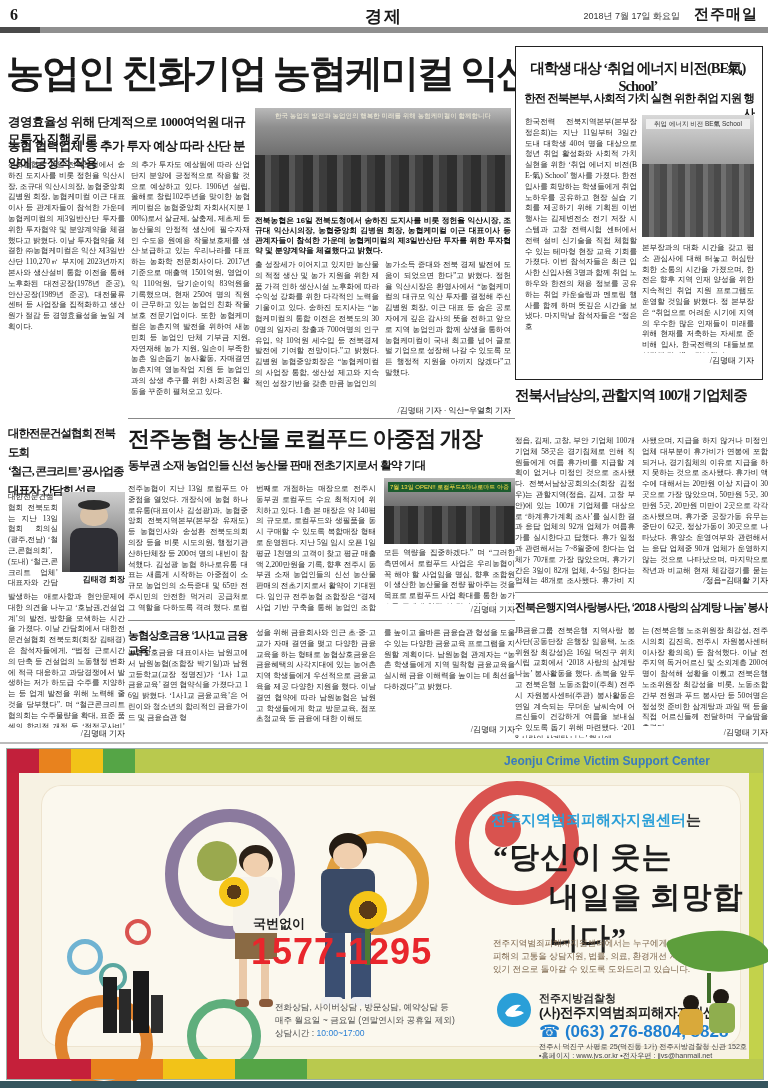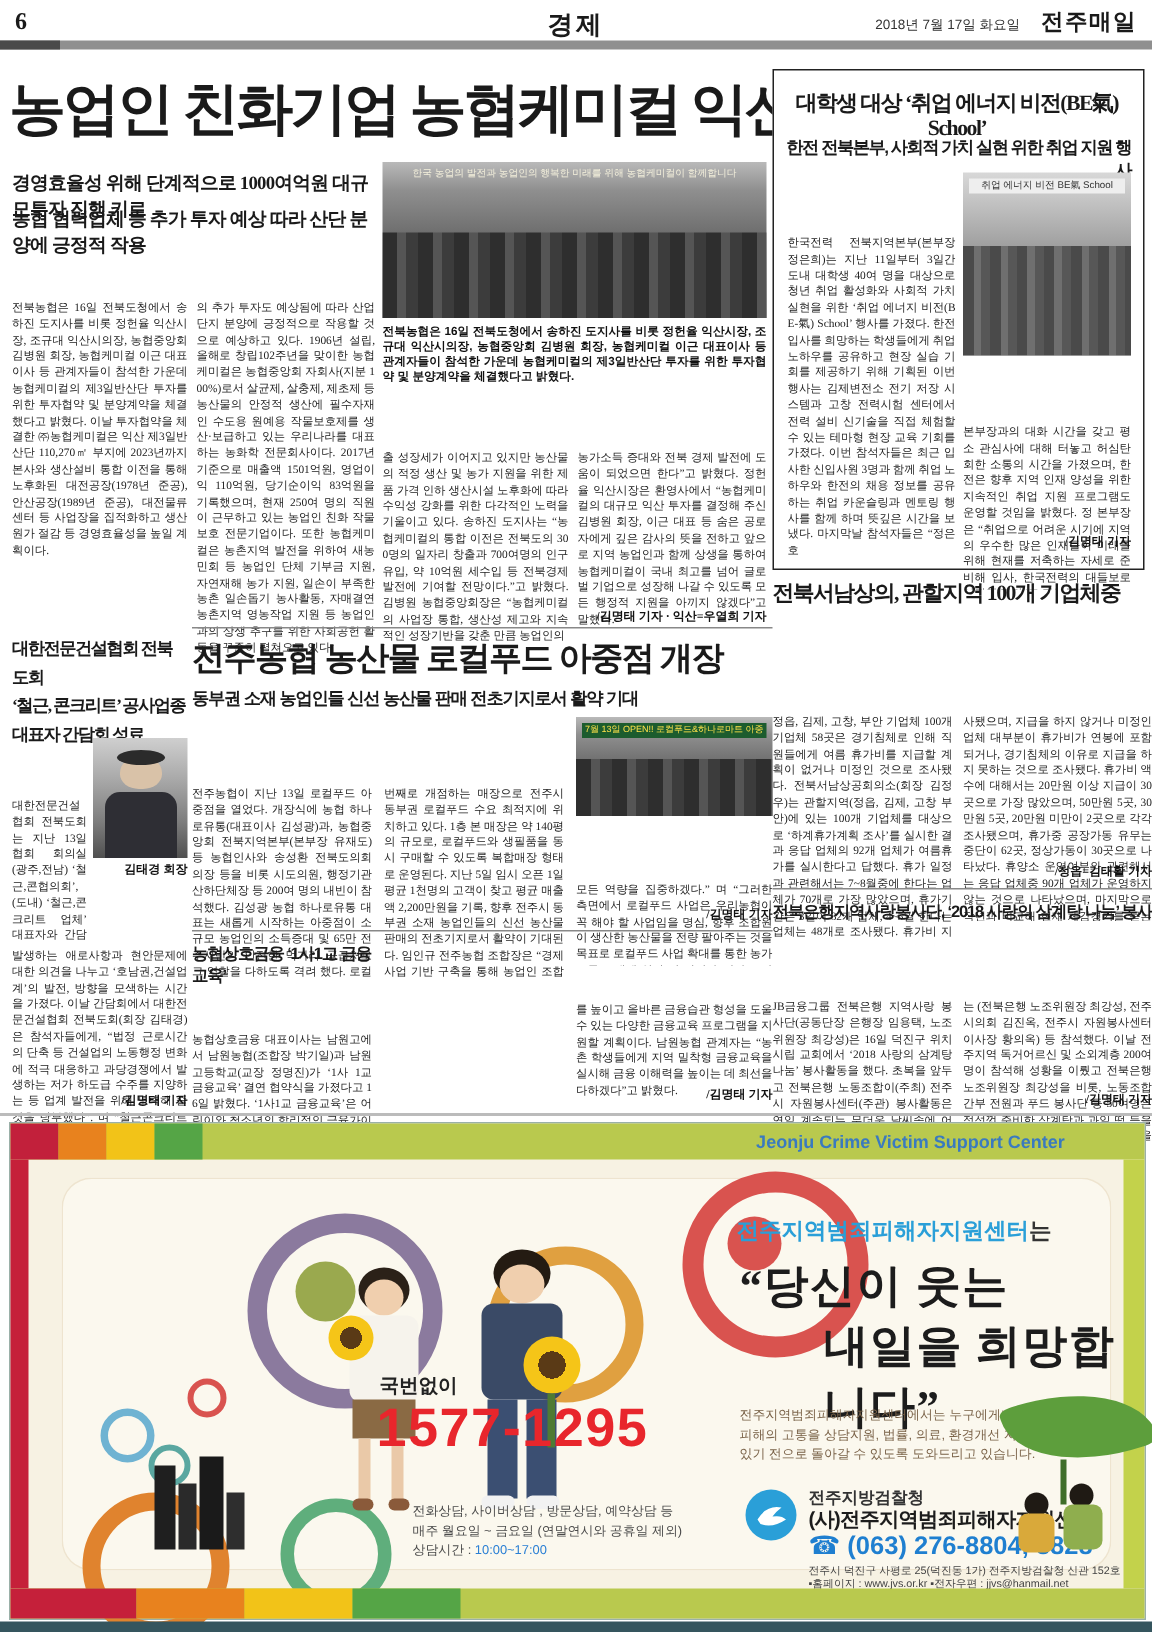--- a/index.html
+++ b/index.html
@@ -1,22 +1,22 @@
 <!DOCTYPE html>
 <html><head>
 <meta charset="utf-8">
 <style>
   html,body{margin:0;padding:0;background:#e8e8e8;}
   #page{position:relative;width:768px;height:1088px;background:#ffffff;overflow:hidden;
         font-family:"Liberation Serif","DejaVu Serif",serif;color:#1a1a1a;}
   .abs{position:absolute;}
   .sans{font-family:"Liberation Sans","DejaVu Sans",sans-serif;}
   .col{position:absolute;font-size:7.6px;line-height:10.8px;text-align:justify;
-       overflow:hidden;word-break:break-all;color:#222;margin-top:40px;}
-  .byline{position:absolute;font-size:8px;font-weight:bold;text-align:right;color:#111;}
+       overflow:hidden;word-break:break-all;color:#222;}
+  .byline{position:absolute;font-size:8px;font-weight:normal;text-align:right;color:#111;}
   .photo{position:absolute;background:
      linear-gradient(180deg,#b9b9b9 0%,#8f8f8f 18%,#6f6f6f 45%,#4a4a4a 75%,#333 100%);
      overflow:hidden;}
   .photo .banner{position:absolute;top:4px;left:4px;right:4px;color:#f4f0dc;
      font-size:6.5px;line-height:8px;text-align:center;font-family:"Liberation Sans","DejaVu Sans",sans-serif;}
   .crowd{position:absolute;left:0;right:0;bottom:0;height:55%;
      background:repeating-linear-gradient(90deg,#2e2e2e 0 10px,#555 10px 16px,#3c3c3c 16px 24px);}
   .rule{position:absolute;background:#9a9a9a;}
   .ring{position:absolute;border-radius:50%;}
   .caption{position:absolute;font-size:8px;line-height:10.5px;font-weight:bold;
@@ -97,20 +97,21 @@
   <div class="photo" style="left:384px;top:478px;width:131px;height:66px;">
     <div class="banner" style="color:#ffe24a;background:#1c5c2e;padding:1px 0;font-size:6px;">7월 13일 OPEN!! 로컬푸드&amp;하나로마트 아중</div>
     <div class="crowd" style="height:58%;"></div>
   </div>
   <div class="col" style="left:384px;top:548px;width:131px;height:56px;">모든 역량을 집중하겠다.” 며 “그러한 측면에서 로컬푸드 사업은 우리농협이 꼭 해야 할 사업임을 명심, 향후 조합원이 생산한 농산물을 전량 팔아주는 것을 목표로 로컬푸드 사업 확대를 통한 농가소득 증대에 앞장 설 것이다”이라고 밝혔다.</div>
   <div class="byline" style="left:384px;top:604px;width:131px;">/김명태 기자</div>
 
   <div class="rule" style="left:128px;top:620px;width:387px;height:1px;background:#888;"></div>
   <div class="abs sans" style="left:128px;top:628px;width:122px;font-size:11px;font-weight:bold;letter-spacing:-0.8px;">농협상호금융 ‘1사1교 금융교육’</div>
   <div class="col" style="left:128px;top:648px;width:120px;height:90px;">농협상호금융 대표이사는 남원고에서 남원농협(조합장 박기일)과 남원고등학교(교장 정명진)가 ‘1사 1교 금융교육’ 결연 협약식을 가졌다고 16일 밝혔다.  ‘1사1교 금융교육’은 어린이와 청소년의 합리적인 금융가이드 및 금융습관 형</div>
+  <div class="col" style="left:256px;top:628px;width:120px;height:110px;">성을 위해 금융회사와 인근 초·중·고교가 자매 결연을 맺고 다양한 금융교육을 하는 형태로 농협상호금융은 금융혜택의 사각지대에 있는 농어촌 지역 학생들에게 우선적으로 금융교육을 제공 다양한 지원을 했다.  이날 결연 협약에 따라 남원농협은 남원고 학생들에게 학교 방문교육, 점포 초청교육 등 금융에 대한 이해도</div>
   <div class="col" style="left:384px;top:628px;width:131px;height:96px;">를 높이고 올바른 금융습관 형성을 도울 수 있는 다양한 금융교육 프로그램을 지원할 계획이다.  남원농협 관계자는 “농촌 학생들에게 지역 밀착형 금융교육을 실시해 금융 이해력을 높이는 데 최선을 다하겠다”고 밝혔다.</div>
   <div class="byline" style="left:384px;top:724px;width:131px;">/김명태 기자</div>
 
   <div class="rule" style="left:0;top:742px;width:768px;height:2px;background:#bbb;"></div>
 
   <div class="abs" style="left:6px;top:748px;width:756px;height:330px;border:1px solid #9ab0a8;background:#f7f2e3;">
 
     <div class="abs" style="left:0;top:0;width:756px;height:24px;background:#b9c94e;"></div>
     <div class="abs" style="left:0;top:0;width:32px;height:24px;background:#c2203b;"></div>
     <div class="abs" style="left:32px;top:0;width:32px;height:24px;background:#e8821e;"></div>

